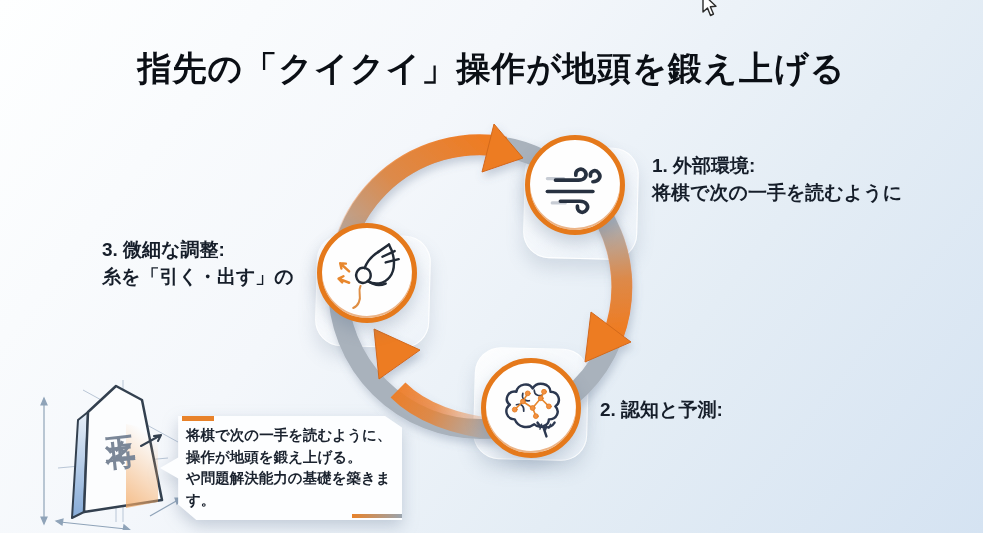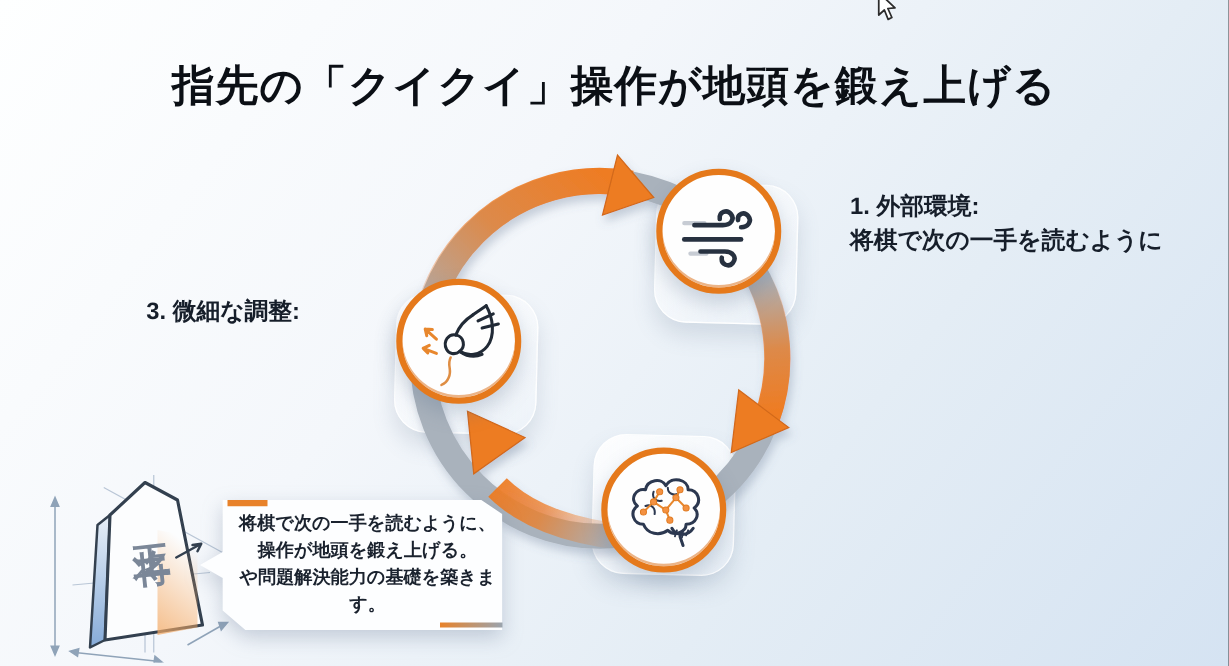--- a/index.html
+++ b/index.html
@@ -28,22 +28,22 @@
     position:absolute; width:100px; height:100px; border-radius:50%;
     background:#fefefe; border:5px solid #e5791b;
     box-shadow:0 8px 16px rgba(90,110,140,.28), inset 0 -2px 0 rgba(217,106,16,.5);
     display:flex; align-items:center; justify-content:center;
   }
   .node-circle svg{ width:78px; height:78px; }
   
   .step-text{ position:absolute; color:#161e2a; font-size:19px; font-weight:700; line-height:27px; }
   .step-label{ font-weight:800; }
   
-  .callout-wrap{ position:absolute; left:160px; top:400px; width:242px; height:104px;
-    filter:drop-shadow(0 6px 8px rgba(90,110,140,.30));text-align:center; }
+  .callout-wrap{ position:absolute; left:160px; top:416px; width:242px; height:104px;
+    filter:drop-shadow(0 6px 8px rgba(90,110,140,.30)); }
   .bubble{
     position:absolute; inset:0; background:#fdfeff;
     clip-path:polygon(7.5% 0,93% 0,100% 11%,100% 100%,15% 100%,7.5% 85%,7.5% 60%,0 50%,7.5% 40%);
   }
   .bubble-bar-top{ position:absolute; left:22px; top:0; width:32px; height:5px; background:#e8822a; }
   .bubble-bar-bottom{ position:absolute; left:192px; top:98px; width:50px; height:4px;
     background:linear-gradient(90deg,#e8822a,#9aa4ae); }
   .bubble-text{ position:absolute; left:26px; top:9px; color:#1a222e; font-size:14.5px;
     font-weight:700; line-height:21.5px; }
   
@@ -143,28 +143,30 @@
           <circle cx="60" cy="36" r="3"></circle>
             <circle cx="70" cy="46" r="3"></circle>
             <circle cx="44" cy="30" r="3"></circle>
           <circle cx="54" cy="58" r="3"></circle>
             <circle cx="64" cy="28" r="3"></circle>
         </g>
       </g>
     </svg>
   </div>
 
-  <div class="step-text" style="left:652px; top:152px;margin-left:28px;">
+  <div class="step-text" style="left:652px; top:152px;">
     <div class="step-label">1. 外部環境:</div>
     <div>将棋で次の一手を読むように</div>
   </div>
   <div class="step-text" style="left:600px; top:396px;">
-  </div>
-  <div class="step-text" style="left:117px; top:236px;">
+    <div class="step-label">2. 認知と予測:</div>
+  </div>
+  <div class="step-text" style="left:102px; top:236px;">
     <div class="step-label">3. 微細な調整:</div>
+    <div>糸を「引く・出す」の</div>
   </div>
 
   <svg class="shogi-svg" viewBox="0 0 160 158">
     <defs>
       <linearGradient id="blueGrad" x1="0" y1="1" x2="0" y2="0">
         <stop offset="0" stop-color="#86abd8"></stop>
           <stop offset="1" stop-color="#e7eff8"></stop>
       </linearGradient>
       <linearGradient id="orangeTint" x1="0" y1="1" x2="0.3" y2="0">
         <stop offset="0" stop-color="#f3a964" stop-opacity="0.75"></stop>

